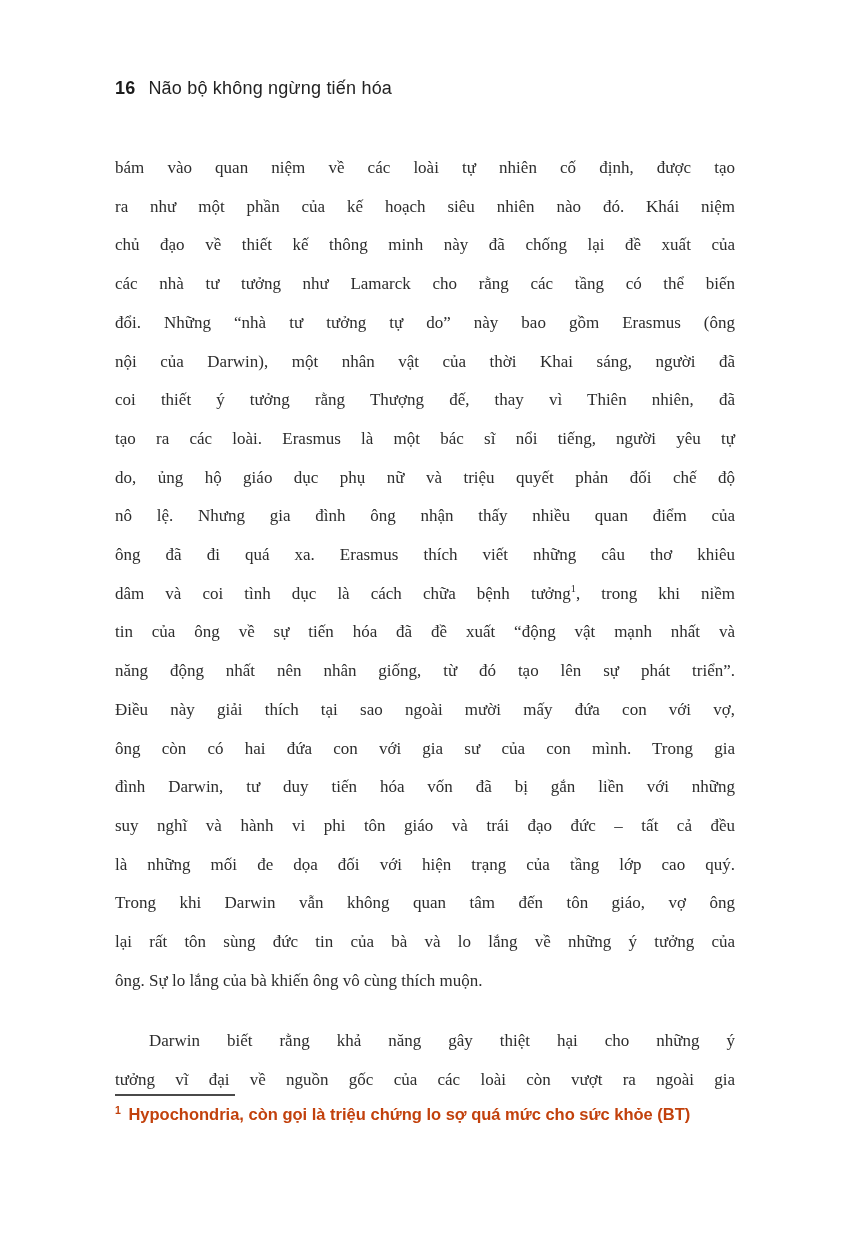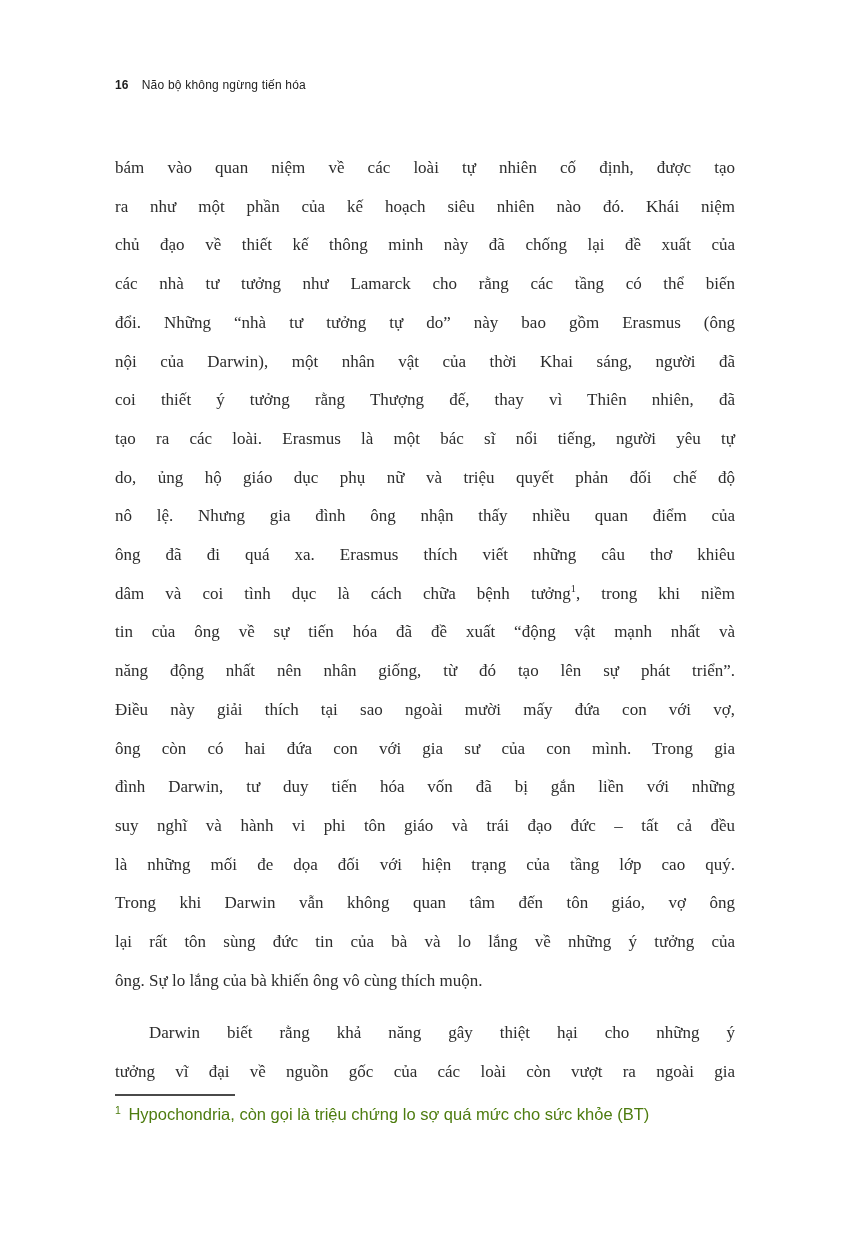--- a/index.html
+++ b/index.html
@@ -6,50 +6,50 @@
   .page {
     position:relative;
     width:845px; height:1235px;
     background:#ffffff;
     font-family:"Liberation Serif", serif;
     overflow:hidden;
   }
   .running-head {
     position:absolute; left:115px; top:78px;
     font-family:"Liberation Sans", sans-serif;
-    font-size:12px; color:#1c1c1c;
+    font-size:18px; color:#1c1c1c;
     letter-spacing:0.2px;
   }
   .pgnum { font-weight:700; margin-right:13px; }
   .rtitle { font-weight:400; color:#222; }
   .textblock {
     position:absolute; left:115px; top:149px; width:620px;
     color:#2d2d2d; font-size:17px;
   }
   .line {
     line-height:38.7px;
     text-align:justify;
     text-align-last:justify;
   }
   .para1b .line:last-child { text-align-last:left; }
-  .para2 { margin-top:14px; }
+  .para2 { margin-top:22px; }
   .para2 .line:first-child { text-indent:34px; }
   sup.fnref {
     font-size:60%; line-height:0; vertical-align:super;
   }
   .footnote-area {
     position:absolute; left:115px; top:1094px; width:620px;
     font-family:"Liberation Sans", sans-serif; color:#2a2a2a;
   }
   .fn-rule {
     width:120px; height:0;
     border-top:2px solid #4a4a4a;
     margin-bottom:7px;
   }
-  .fn-text { font-size:16.5px; line-height:22px; color:#4d7c0f; }
+  .fn-text { font-size:16.5px; line-height:22px; color:#c2410c;font-weight:bold; }
   .fn-marker { font-size:10.5px; margin-right:3px; vertical-align:super; line-height:0; }
 </style>
 </head>
 <body>
 
 <div class="page">
 
   <div class="running-head">
     <span class="pgnum">16</span><span class="rtitle">Não bộ không ngừng tiến hóa</span>
   </div>

